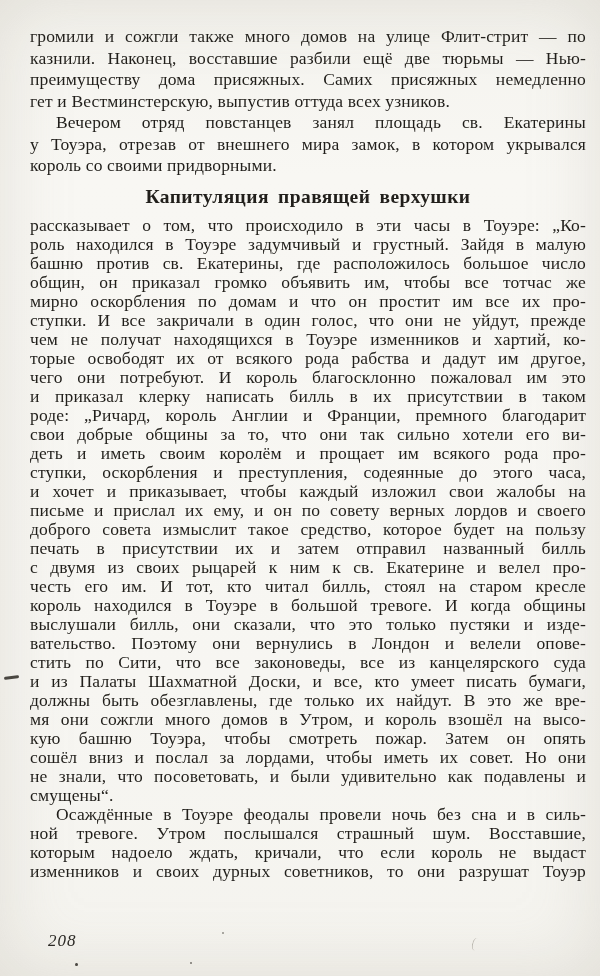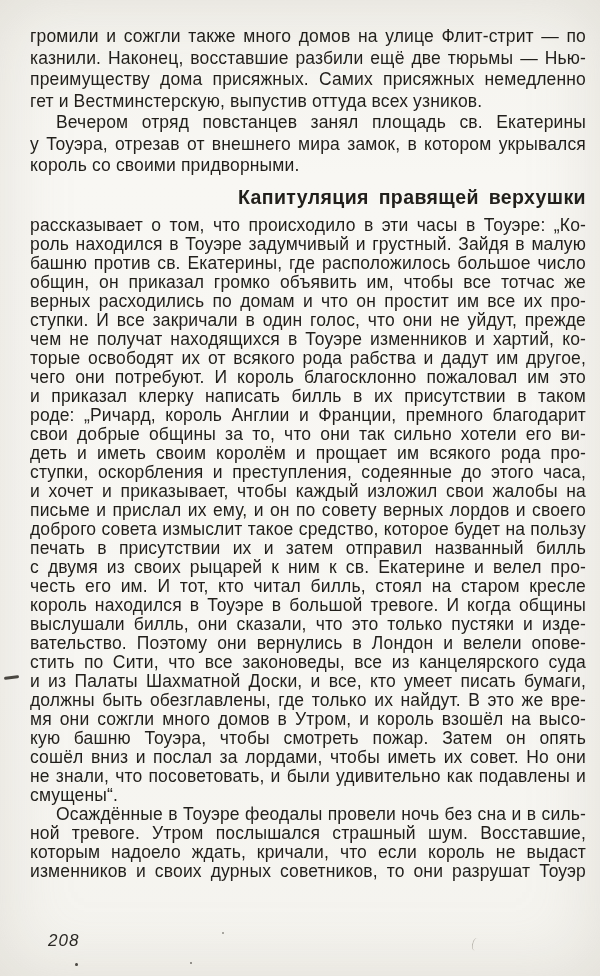--- a/index.html
+++ b/index.html
@@ -9,21 +9,21 @@
     height: 976px;
     overflow: hidden;
     background: #e9e7e1;
   }
   .scan-page {
     position: relative;
     width: 600px;
     height: 976px;
     background: linear-gradient(180deg, #f4f3ee 0%, #f8f7f3 18%, #f7f6f2 70%, #f4f3ee 100%);
     box-shadow: inset 0 0 70px rgba(175,170,155,0.28);
-    font-family: Liberation Sans, sans-serif;
+    font-family: Liberation Serif, serif;
     color: #211f1b;
   }
   .text-block {
     position: absolute;
     left: 30px;
     top: 26px;
     width: 556px;
   }
   .para {
     font-size: 17.5px;
@@ -40,21 +40,21 @@
     text-align-last: justify;
     white-space: normal;
   }
   .line.indent { text-indent: 26px; }
   .line.last { text-align-last: left; }
   .heading {
     margin: 10px 0 9px 0;
     font-size: 19.5px;
     line-height: 20px;
     font-weight: bold;
-    text-align: right;
+    text-align: center;
     letter-spacing: 0.4px;
     word-spacing: 4px;
   }
   .page-number {
     position: absolute;
     left: 18px;
     top: 931px;
     font-style: italic;
     font-size: 17px;
     letter-spacing: 1px;
@@ -102,21 +102,21 @@
         <div class="line indent">Вечером отряд повстанцев занял площадь св. Екатерины</div>
         <div class="line">у Тоуэра, отрезав от внешнего мира замок, в котором укрывался</div>
         <div class="line last">король со своими придворными.</div>
       </div>
       <h2 class="heading">Капитуляция правящей верхушки</h2>
       <div class="para">
         <div class="line">рассказывает о том, что происходило в эти часы в Тоуэре: „Ко-</div>
         <div class="line">роль находился в Тоуэре задумчивый и грустный. Зайдя в малую</div>
         <div class="line">башню против св. Екатерины, где расположилось большое число</div>
         <div class="line">общин, он приказал громко объявить им, чтобы все тотчас же</div>
-        <div class="line">верных расходились по домам и что он простит им все их про-</div>
+        <div class="line">мирно оскорбления по домам и что он простит им все их про-</div>
         <div class="line">ступки. И все закричали в один голос, что они не уйдут, прежде</div>
         <div class="line">чем не получат находящихся в Тоуэре изменников и хартий, ко-</div>
         <div class="line">торые освободят их от всякого рода рабства и дадут им другое,</div>
         <div class="line">чего они потребуют. И король благосклонно пожаловал им это</div>
         <div class="line">и приказал клерку написать билль в их присутствии в таком</div>
         <div class="line">роде: „Ричард, король Англии и Франции, премного благодарит</div>
         <div class="line">свои добрые общины за то, что они так сильно хотели его ви-</div>
         <div class="line">деть и иметь своим королём и прощает им всякого рода про-</div>
         <div class="line">ступки, оскорбления и преступления, содеянные до этого часа,</div>
         <div class="line">и хочет и приказывает, чтобы каждый изложил свои жалобы на</div>

